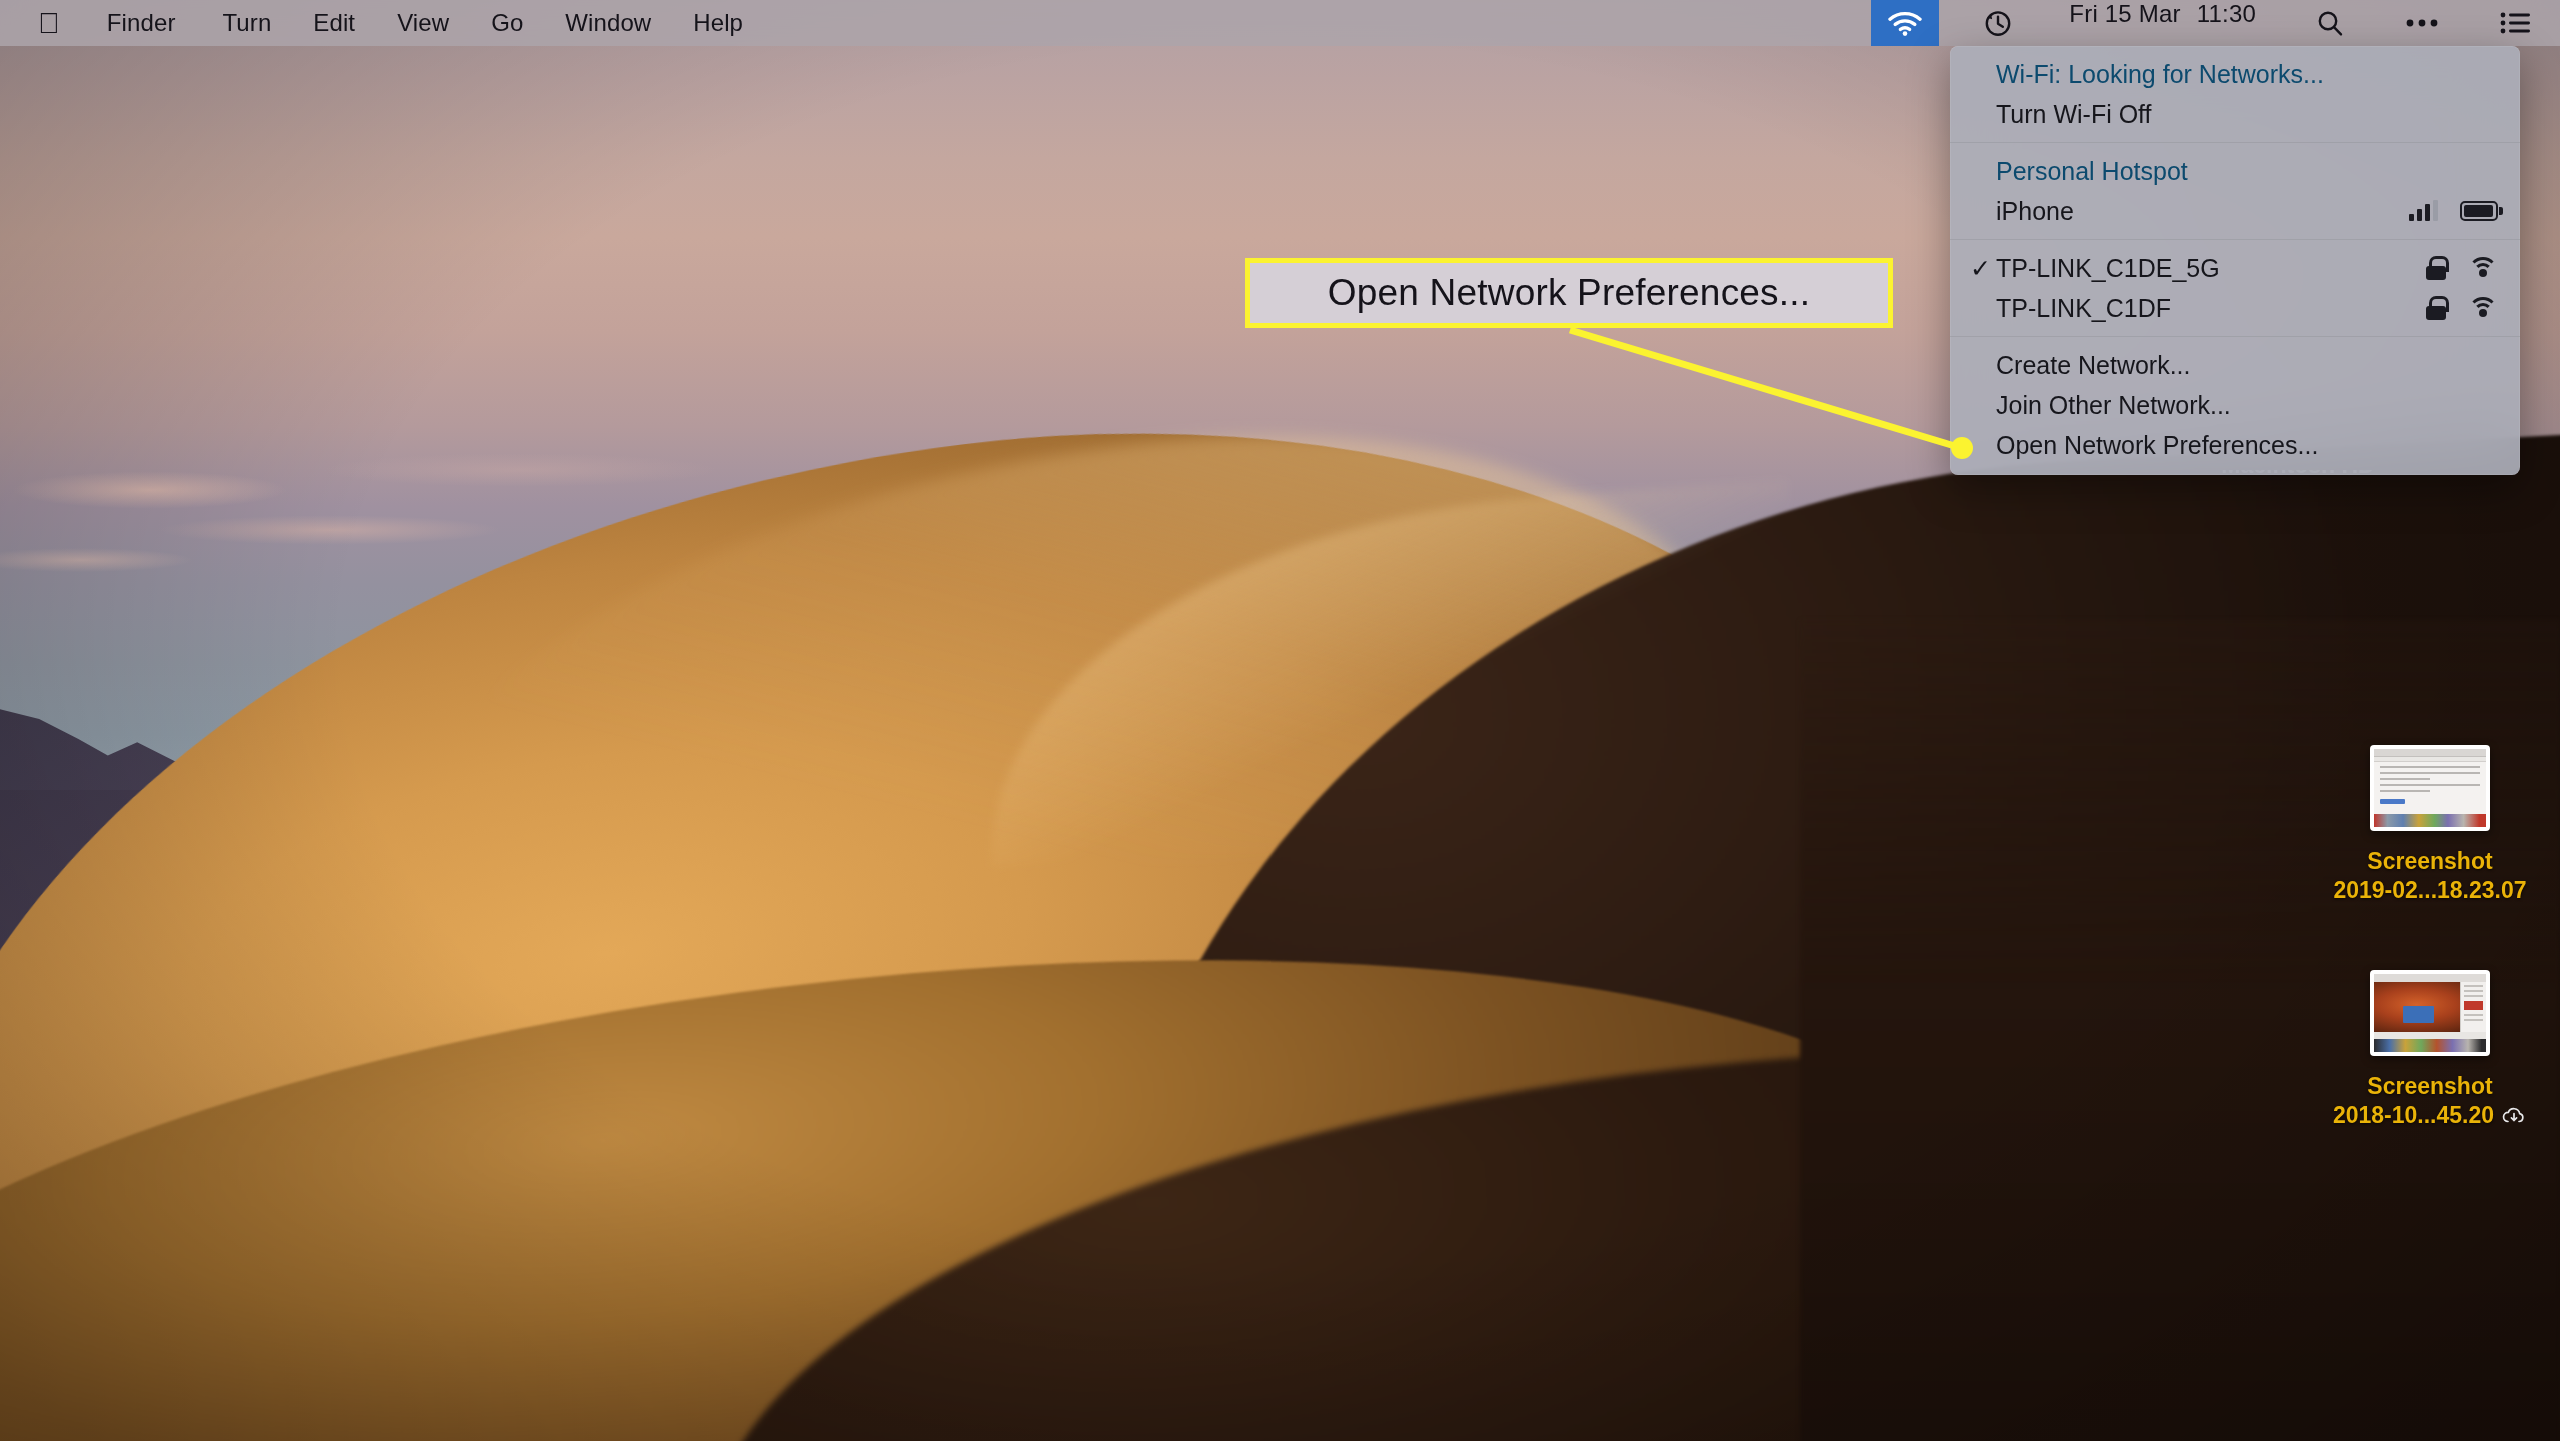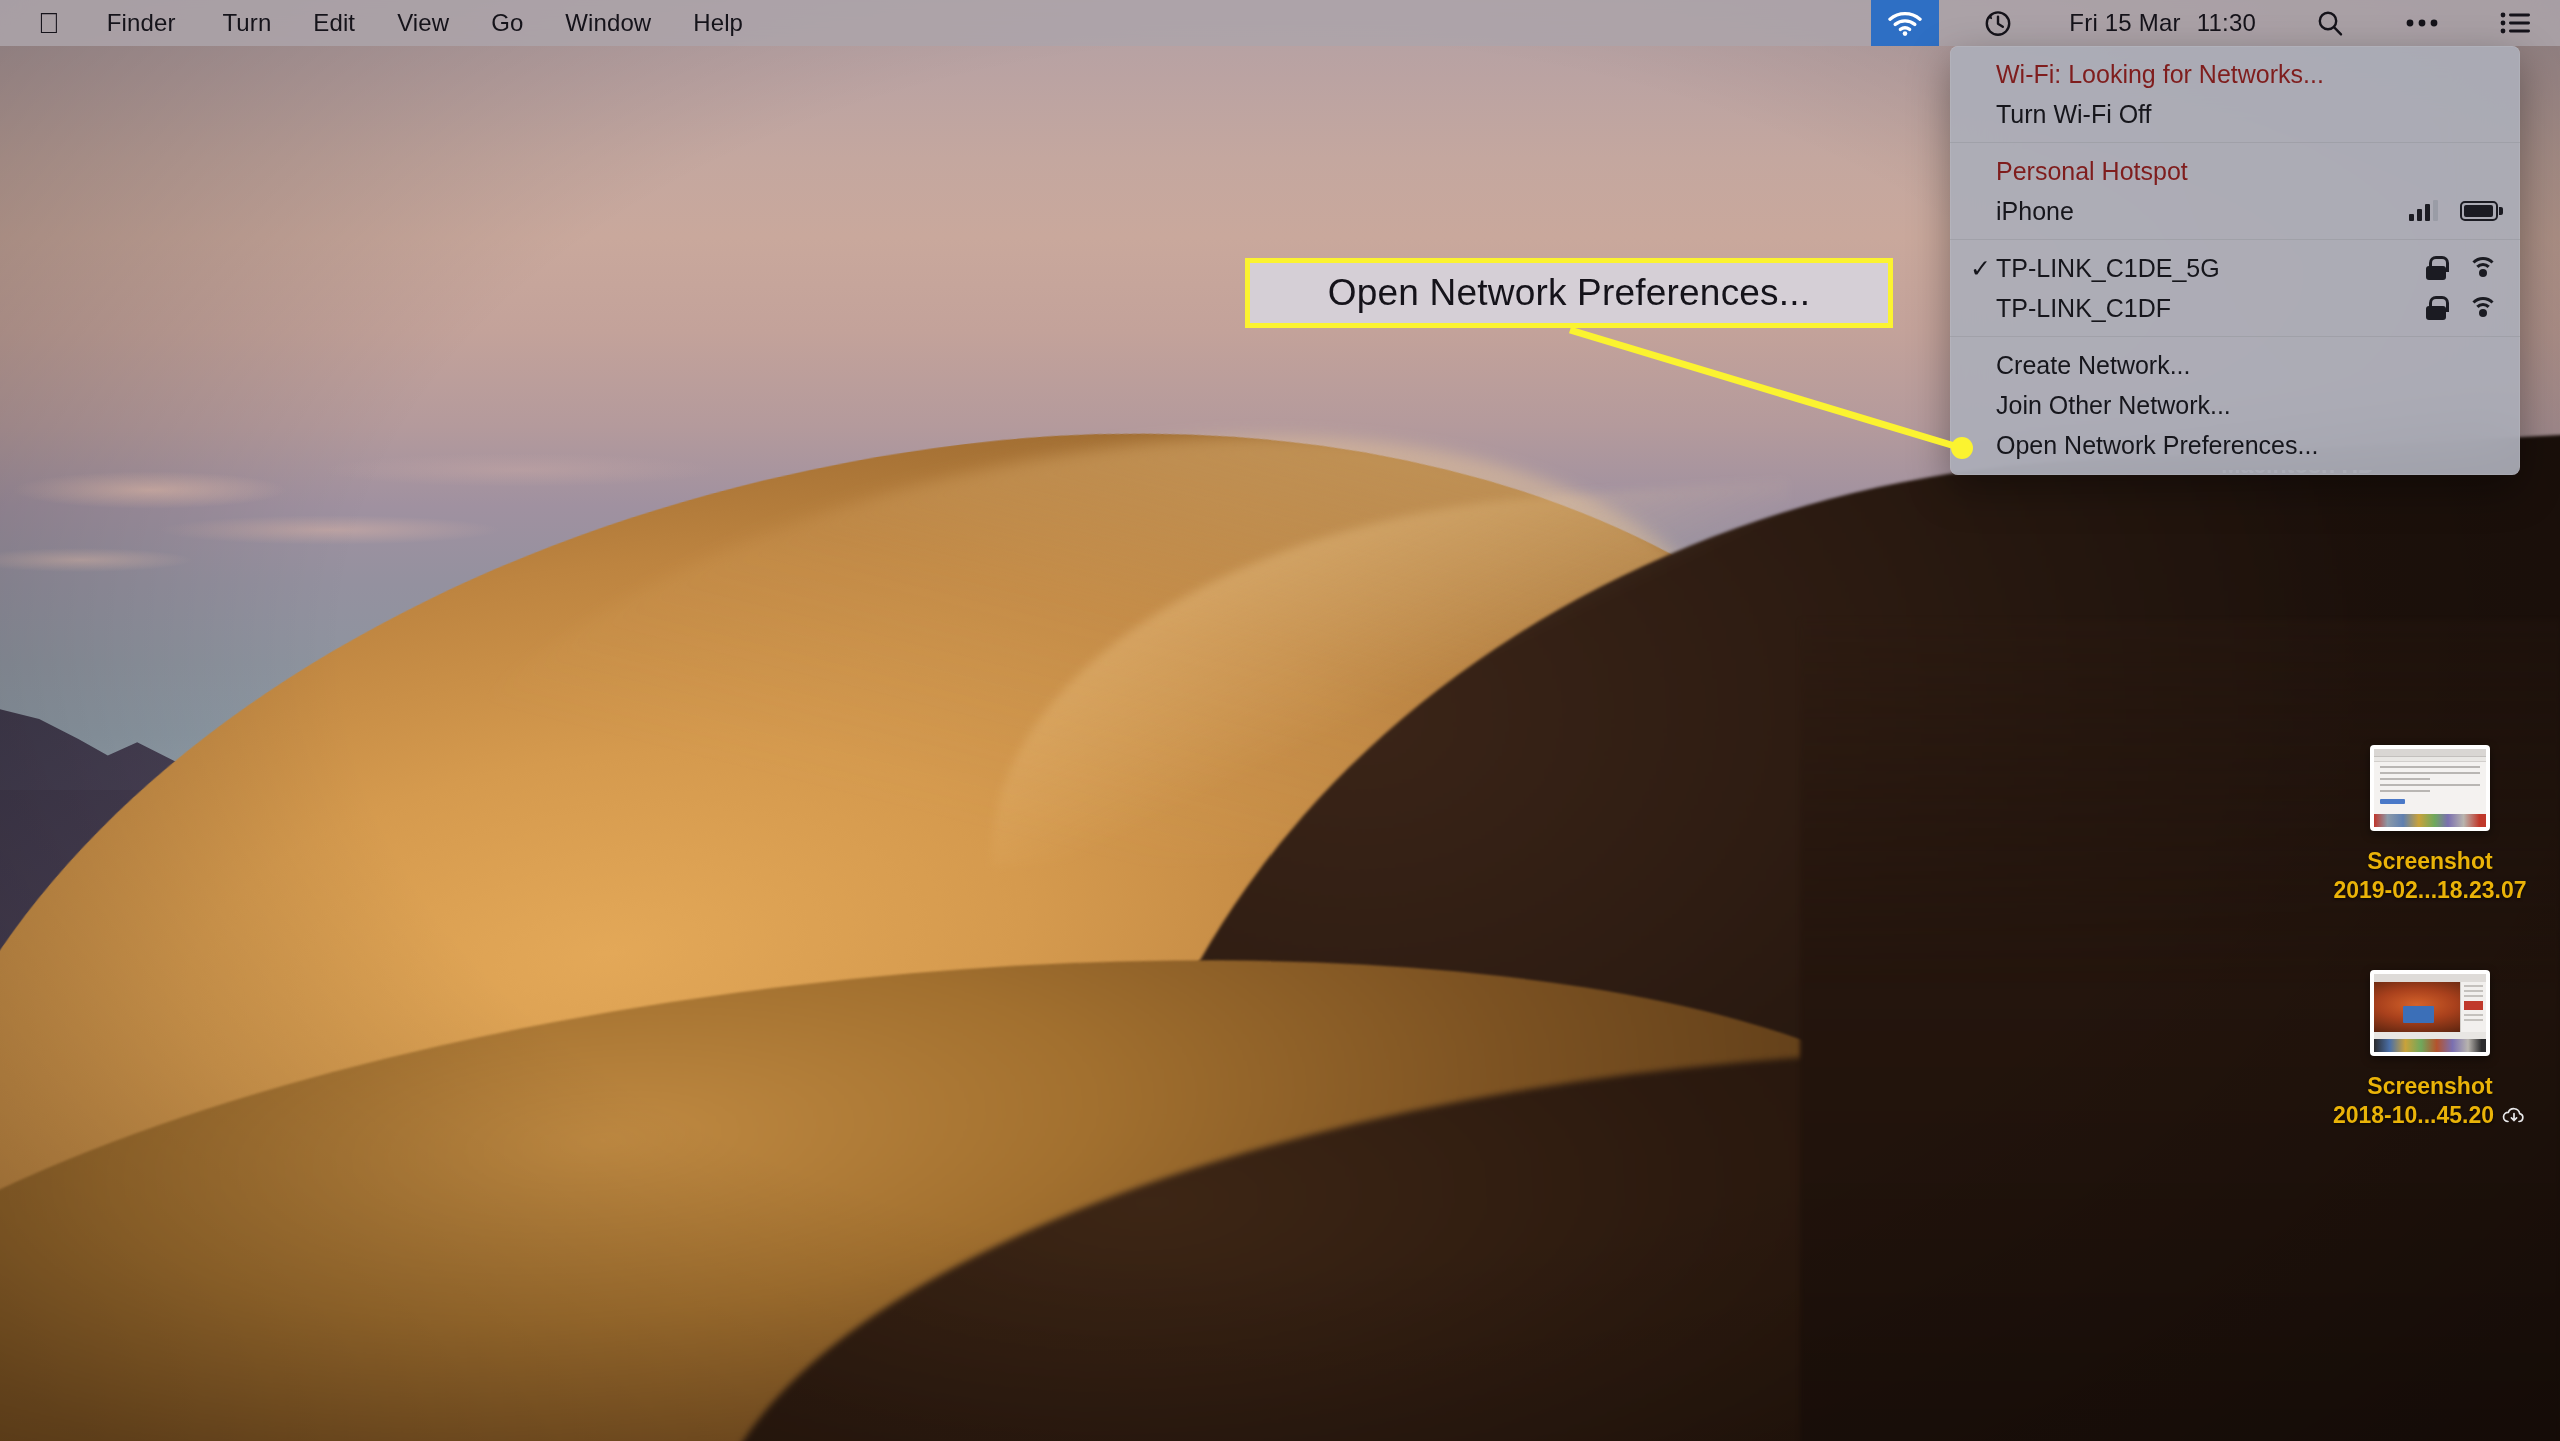--- a/index.html
+++ b/index.html
@@ -117,21 +117,21 @@
     z-index:50;
   }
   .mb-left { display:flex; align-items:center; height:100%; }
   .mb-item {
     padding:0 21px; height:100%; display:flex; align-items:center;
     white-space:nowrap; letter-spacing:.1px;
   }
   .mb-item.apple { padding:0 23px 0 38px; font-size:29px; }
   .mb-item.bold { font-weight:normal; padding-left:24px; padding-right:26px; }
   .mb-right {
-    margin-left:auto; display:flex; align-items:center; height:100%;gap:27px;
+    margin-left:auto; display:flex; align-items:flex-start; height:100%;gap:27px;
   }
   .mb-ic {
     height:100%; display:flex; align-items:center; justify-content:center;
     padding:0 17px;
   }
   .mb-ic.active { background:#2e6fc4; color:#fff; }
   .mb-clock {
     padding:0 16px 0 12px; display:flex; align-items:center; gap:16px;
     font-size:24px; letter-spacing:.2px;
   }
@@ -148,21 +148,21 @@
     z-index:60;
     font-size:25px; color:#16161c;
     overflow:hidden;
   }
   .wm-row {
     display:flex; align-items:center;
     height:40px; padding:0 22px 0 20px;
     white-space:nowrap;
   }
   .wm-row .lbl { flex:1; }
-  .wm-row.dim .lbl { color:#7f1d1d; }
+  .wm-row.dim .lbl { color:#0c4a6e; }
   .wm-check { width:26px; flex:none; font-size:25px; }
   .wm-sep {
     height:1px; margin:8px 0;
     background:rgba(255,255,255,.22);
     border-top:1px solid rgba(90,92,102,.30);
   }
   .wm-icons { display:flex; align-items:center; gap:22px; }
 
   
   .ic-lock { position:relative; width:20px; height:24px; }

